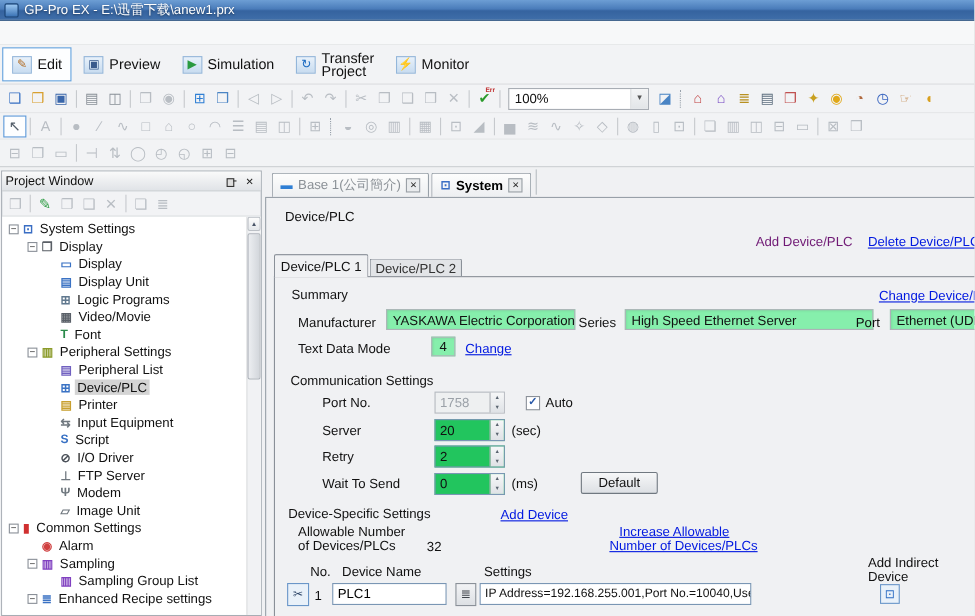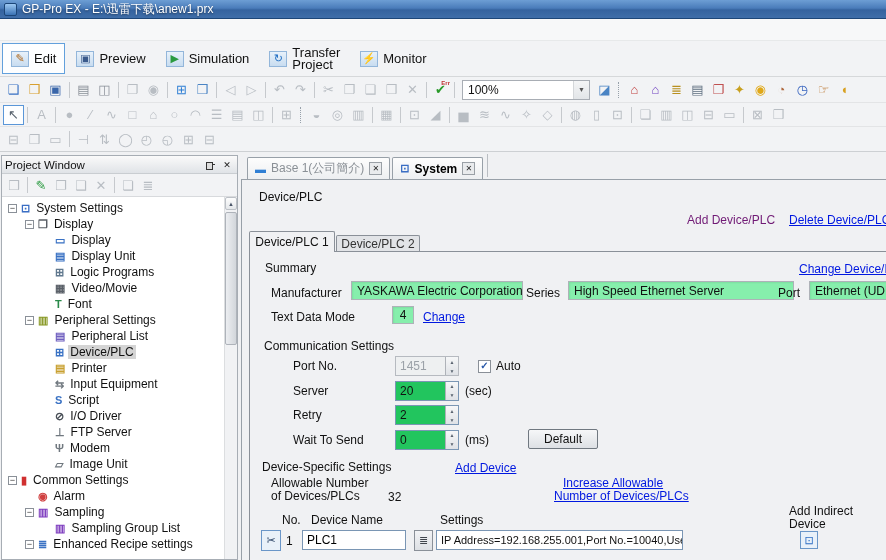--- a/index.html
+++ b/index.html
@@ -670,21 +670,21 @@
         <div class="abs readonly" style="left:142px;top:54px;width:22px;height:18px;justify-content:center;padding-left:0">4</div>
         <a class="abs link" style="left:173px;top:58px">Change</a>
 
         <div class="abs" style="left:14px;top:87px">Communication Settings</div>
 
         <div class="commrows">
 
             <div class="commrow dis">
               <span class="clabel">Port No.</span>
               <span class="spin">
-                <span class="sval">1451</span>
+                <span class="sval">1758</span>
                 <span class="spinbtns">
                   <i>▲</i>
                   <i>▼</i>
                 </span>
               </span>
               <span class="csuffix"></span>
               <span class="autobox">
                 <span class="cb">✓</span>
                 <span>Auto</span>
               </span>

